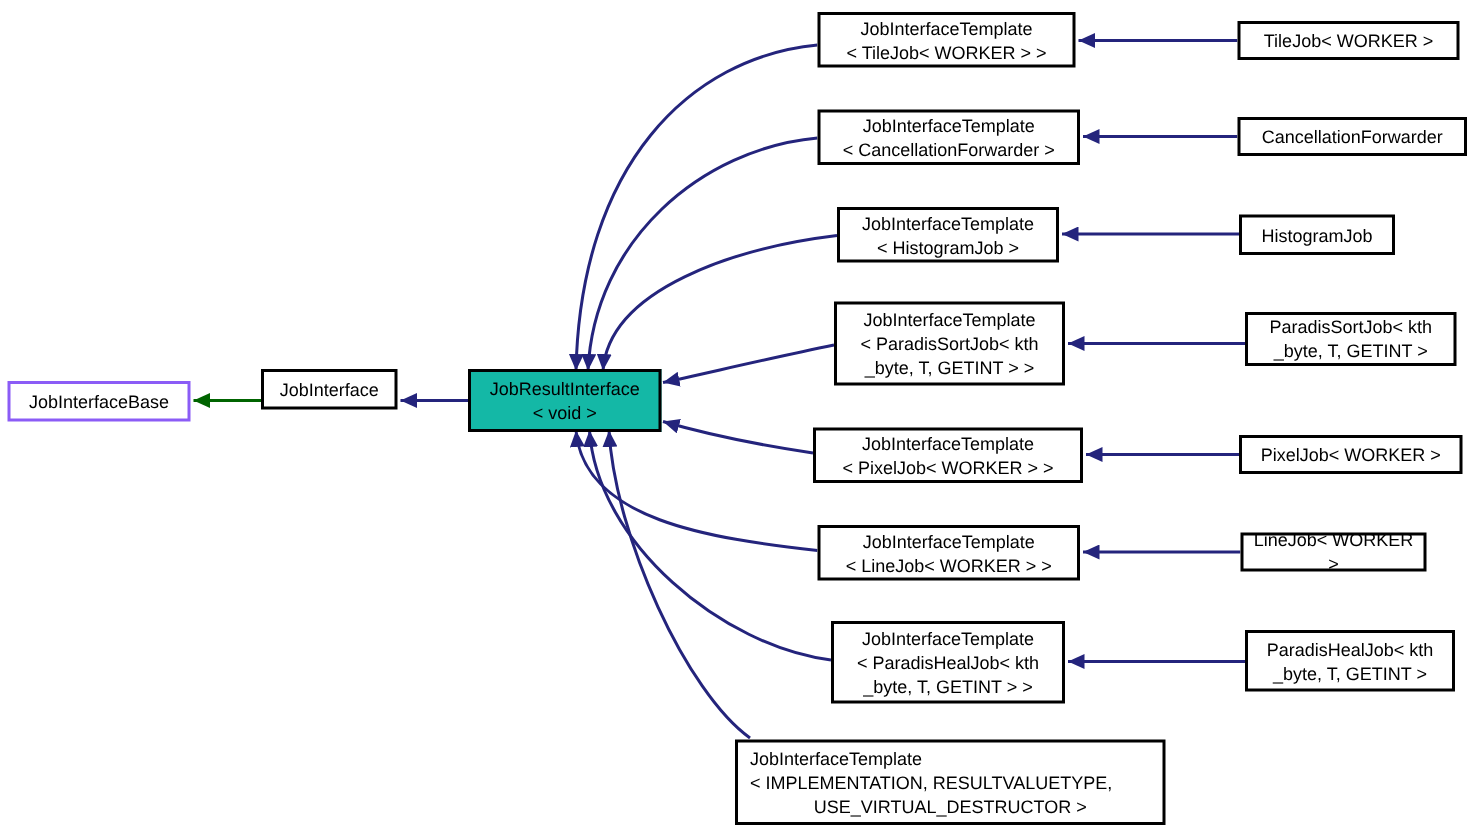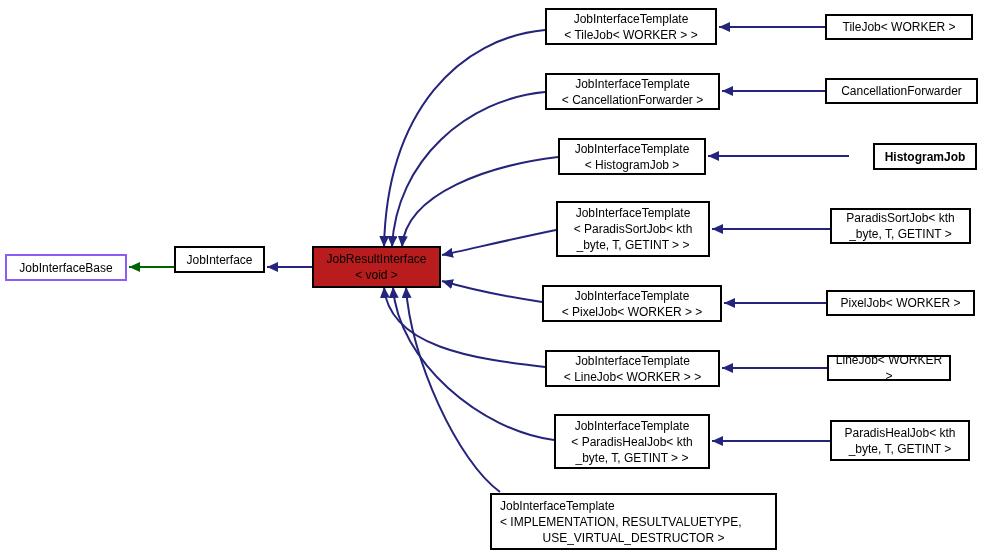--- a/index.html
+++ b/index.html
@@ -27,21 +27,21 @@
     border: 2px solid #000000;
     display: flex;
     align-items: center;
     justify-content: center;
     text-align: center;
     white-space: pre-line;
     z-index: 1;
     padding: 0 4px;
   }
   .node.focus {
-    background: #b91c1c;
+    background: #14b8a6;
   }
   .node.external {
     border: 2px solid #8b5cf6;
   }
   .node.multiline3 { line-height: 16px; }
   .node.block-left { flex-direction: column; align-items: stretch; text-align: left; padding: 0 8px; }
   .node.block-left .line { white-space: pre; }
   .node.block-left .line.centered { text-align: center; }
 </style>
 </head>
@@ -103,21 +103,21 @@
 _byte, T, GETINT &gt; &gt;</div>
 
   <div class="node block-left" style="left:490px; top:493px; width:287px; height:57px; justify-content:center;">
     <div class="line">JobInterfaceTemplate</div>
     <div class="line">&lt; IMPLEMENTATION, RESULTVALUETYPE,</div>
     <div class="line centered">USE_VIRTUAL_DESTRUCTOR &gt;</div>
   </div>
 
   <div class="node" style="left:825px; top:14px; width:148px; height:26px;">TileJob&lt; WORKER &gt;</div>
   <div class="node" style="left:825px; top:78px; width:153px; height:26px;">CancellationForwarder</div>
-  <div class="node" style="left:873px; top:143px; width:104px; height:27px;font-weight:bold;">HistogramJob</div>
+  <div class="node" style="left:826px; top:143px; width:104px; height:27px;">HistogramJob</div>
   <div class="node" style="left:830px; top:208px; width:141px; height:36px;">ParadisSortJob&lt; kth
 _byte, T, GETINT &gt;</div>
   <div class="node" style="left:826px; top:290px; width:149px; height:26px;">PixelJob&lt; WORKER &gt;</div>
   <div class="node" style="left:827px; top:355px; width:124px; height:26px;">LineJob&lt; WORKER &gt;</div>
   <div class="node" style="left:830px; top:420px; width:140px; height:41px;">ParadisHealJob&lt; kth
 _byte, T, GETINT &gt;</div>
 
 </div>
 
 </body></html>

